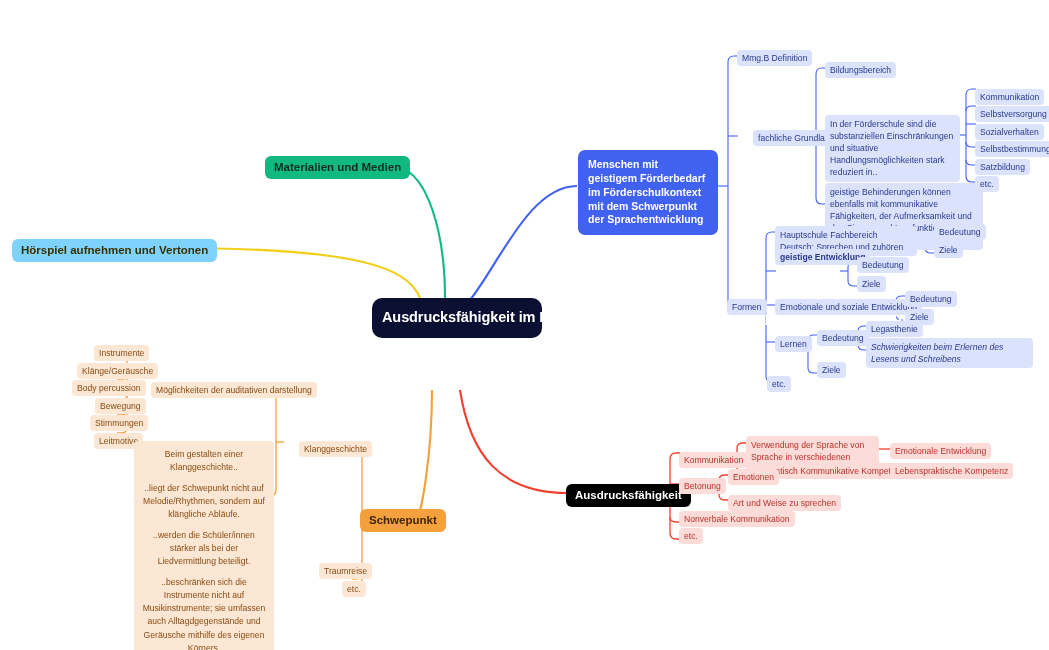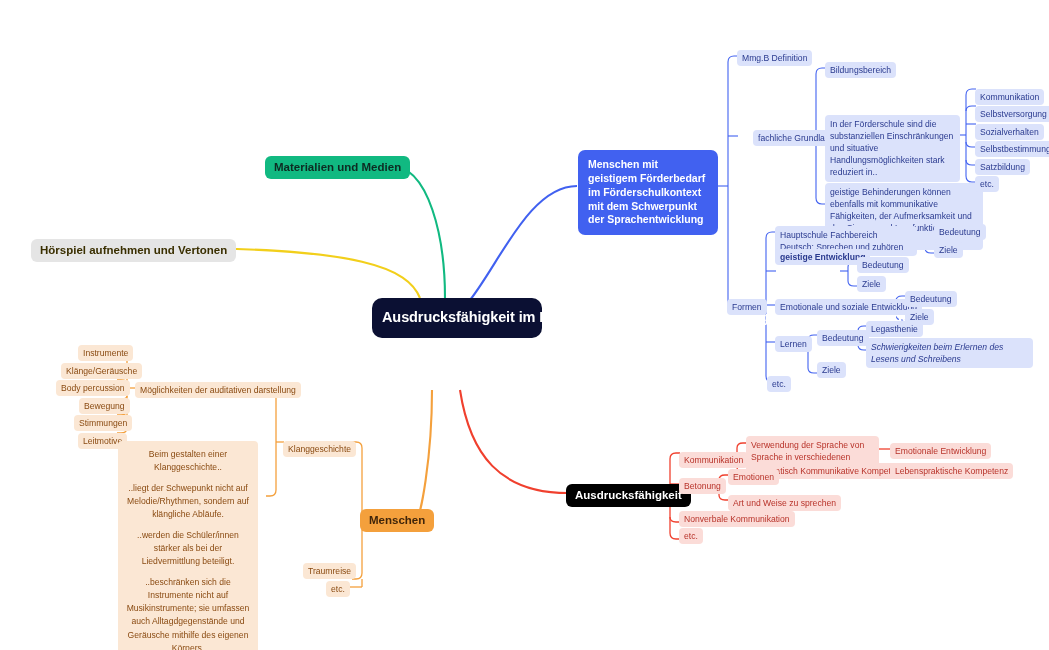--- a/index.html
+++ b/index.html
@@ -47,21 +47,21 @@
 
   
   .l1{
     padding:4px 9px 5px 9px;
     font-size:11.5px;
     font-weight:bold;
     border-radius:6px;
     color:#111111;
   }
   .l1.green{ background:#11b981; color:#0d2b22;}
-  .l1.yellow{ background:#e5e5e5; color:#3a2f00;margin-left:19px;}
+  .l1.yellow{ background:#7dd3fc; color:#3a2f00;}
   .l1.orange{ background:#f4a03c; color:#40250a;}
   .l1.red{ background:#000000; color:#ffffff;}
   .l1.blue{
     background:#4161f0; color:#ffffff;
     font-weight:bold;
     white-space:normal;
     border-radius:7px;
     padding:8px 10px;
     font-size:10.5px;
     line-height:1.32;
@@ -77,20 +77,21 @@
   }
   .b.wrap{ line-height:1.42; }
 
   
   .o{
     background:#fbe7d4;
     color:#8a4b12;
     font-size:8.6px;
     padding:2.5px 5px 3px 5px;
     border-radius:4px;
+    margin-left:16px;
   }
   .o.wrap{ line-height:1.55; }
 
   
   .r{
     background:#fbdcd8;
     color:#b8332a;
     font-size:8.6px;
     padding:2.5px 5px 3px 5px;
     border-radius:4px;
@@ -214,21 +215,21 @@
     <path d="M127,410 L127,428" stroke="#f4a03c" stroke-width="1.3" fill="none"></path>
     <path d="M127,428 q0,5 -6,5 L117,433" stroke="#f4a03c" stroke-width="1.3" fill="none"></path>
   </svg>
 
   <div class="node root">Ausdrucksfähigkeit im Kommunikativen Zusammenhang mit Hilfe von Klängen</div>
 
   <div class="node l1 green" style="left:265px;top:156px;">Materialien und Medien</div>
 
   <div class="node l1 yellow" style="left:12px;top:239px;">Hörspiel aufnehmen und Vertonen</div>
 
-  <div class="node l1 orange" style="left:360px;top:509px;">Menschen</div>
+  <div class="node l1 orange" style="left:360px;top:509px;">Schwepunkt</div>
 
   <div class="node l1 red" style="left:566px;top:484px;">Ausdrucksfähigkeit</div>
 
   <div class="node l1 blue" style="left:578px;top:150px;width:140px;">Menschen mit geistigem Förderbedarf im Förderschulkontext mit dem Schwerpunkt der Sprachentwicklung</div>
 
   <div class="node b" style="left:737px;top:50px;">Mmg.B Definition</div>
 
   <div class="node b" style="left:737px;top:130px;margin-left:16px;">fachliche Grundlagen</div>
 
   <div class="node b" style="left:825px;top:62px;">Bildungsbereich</div>

